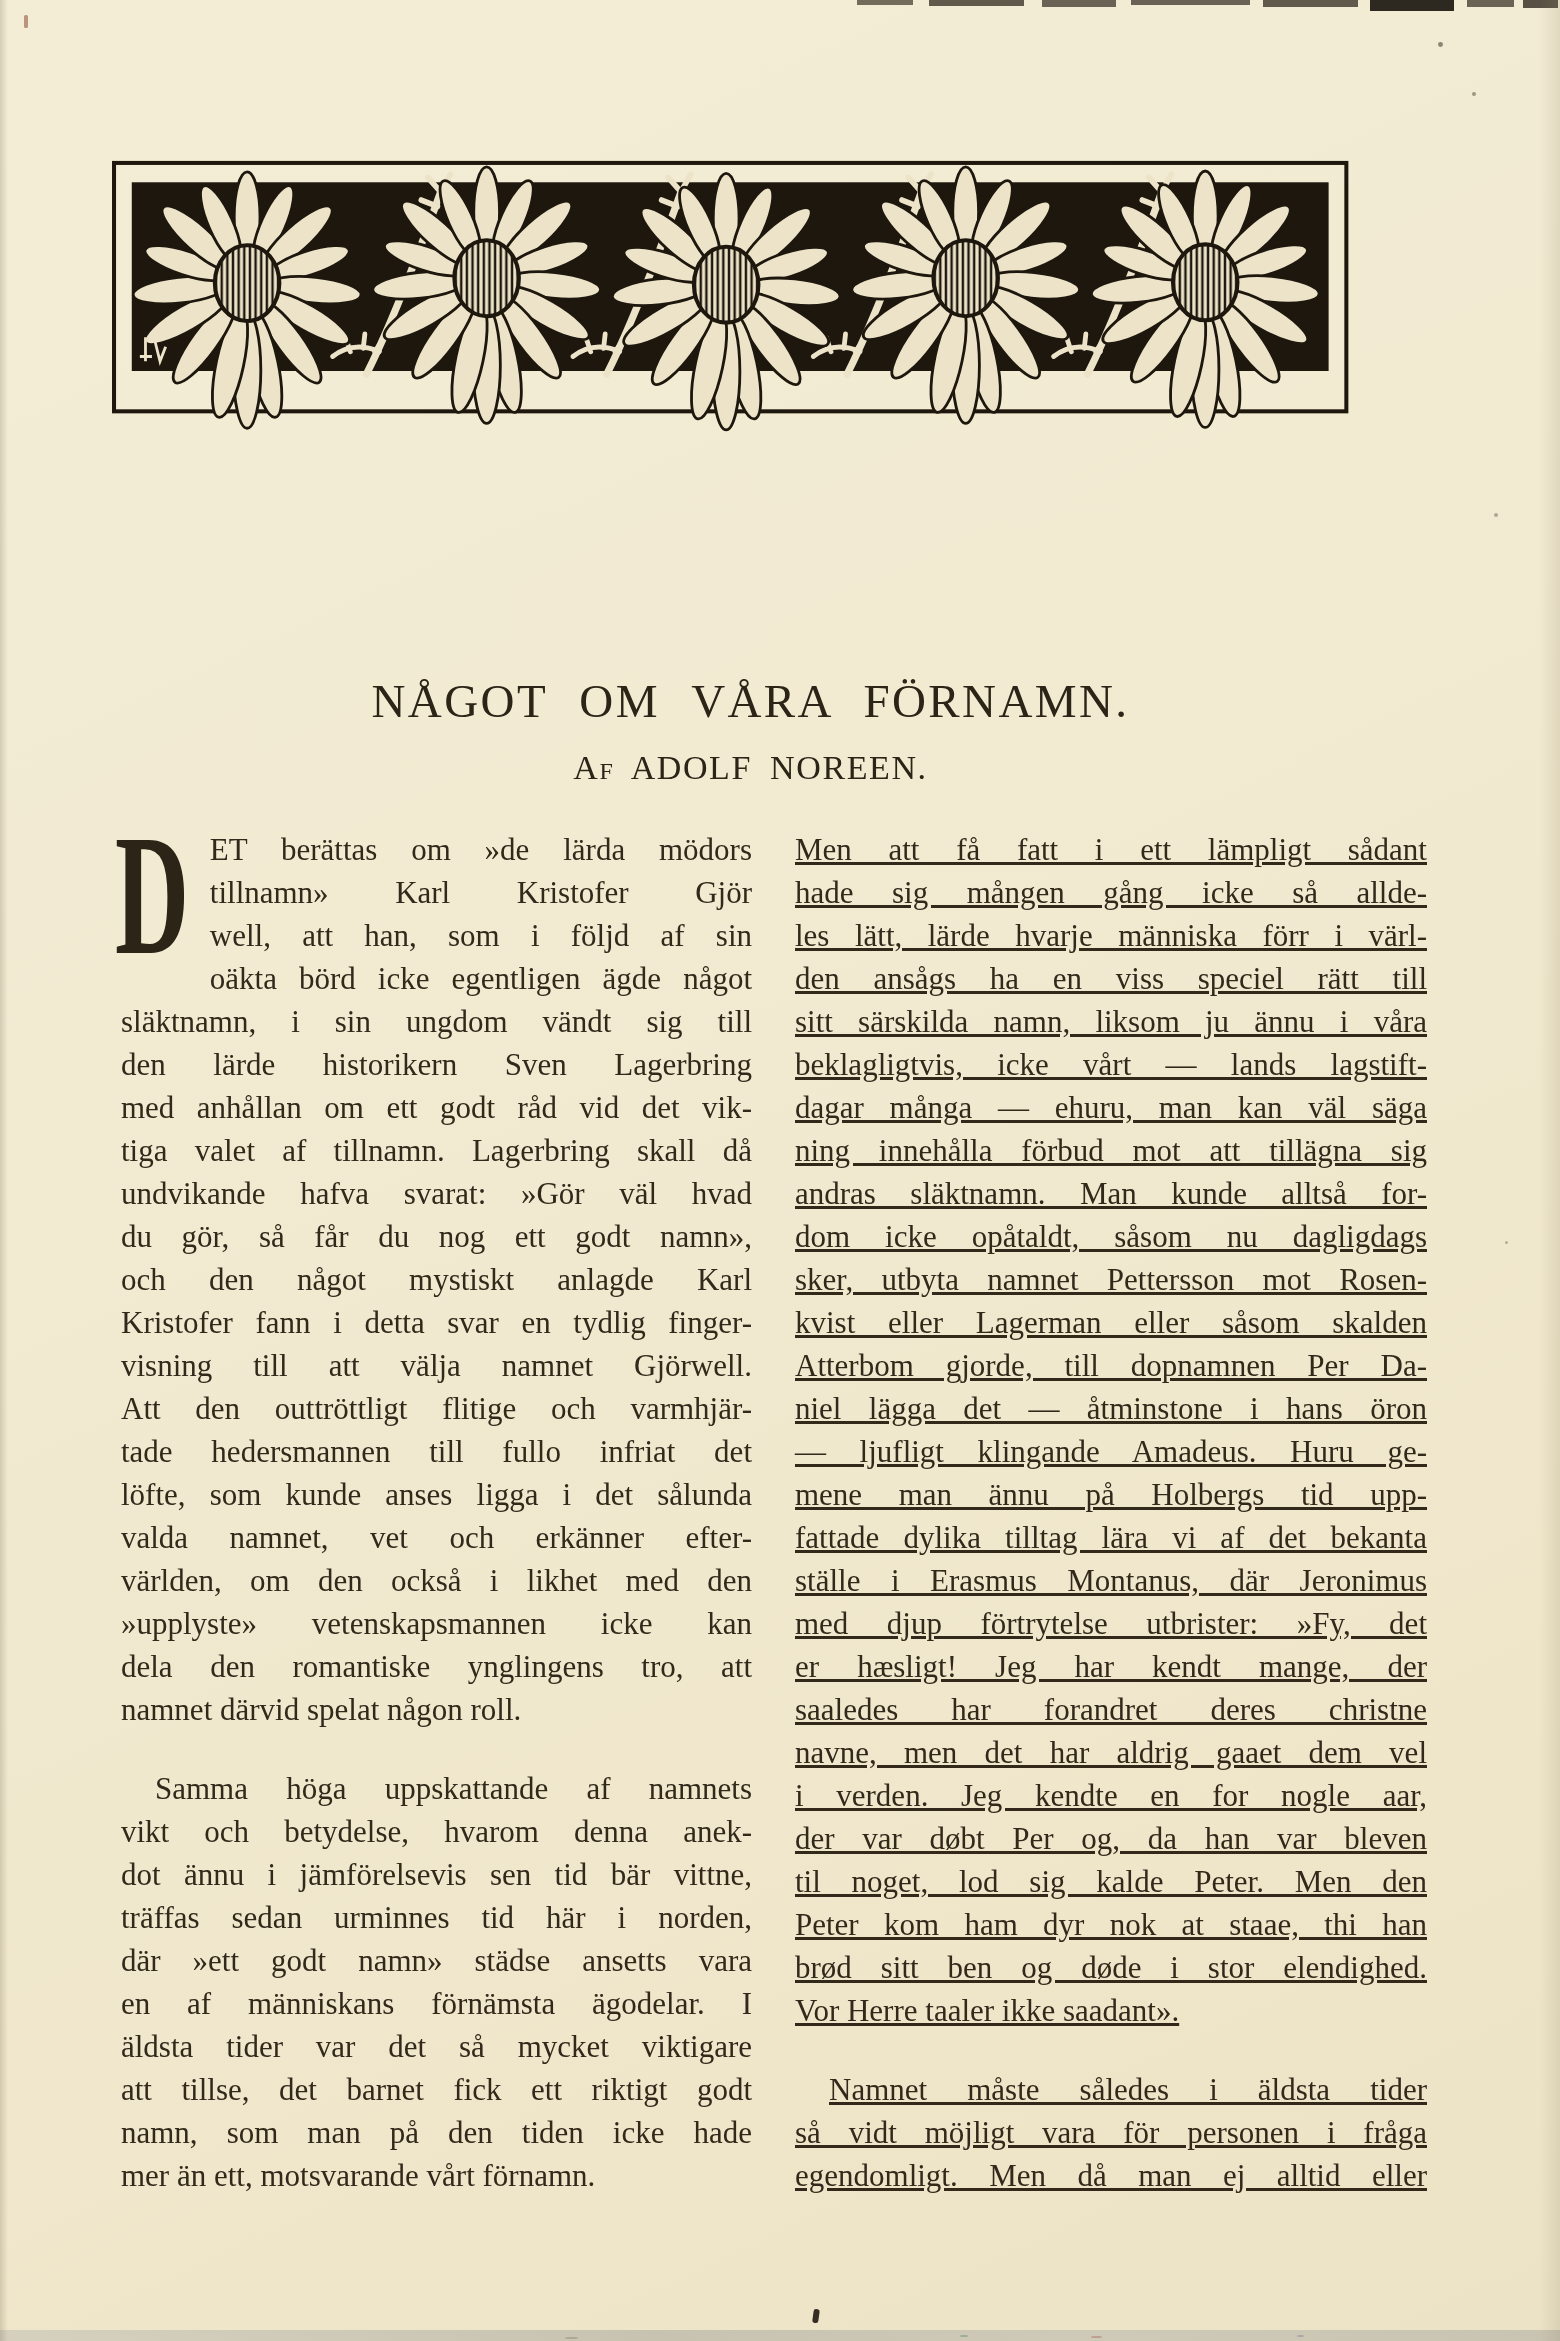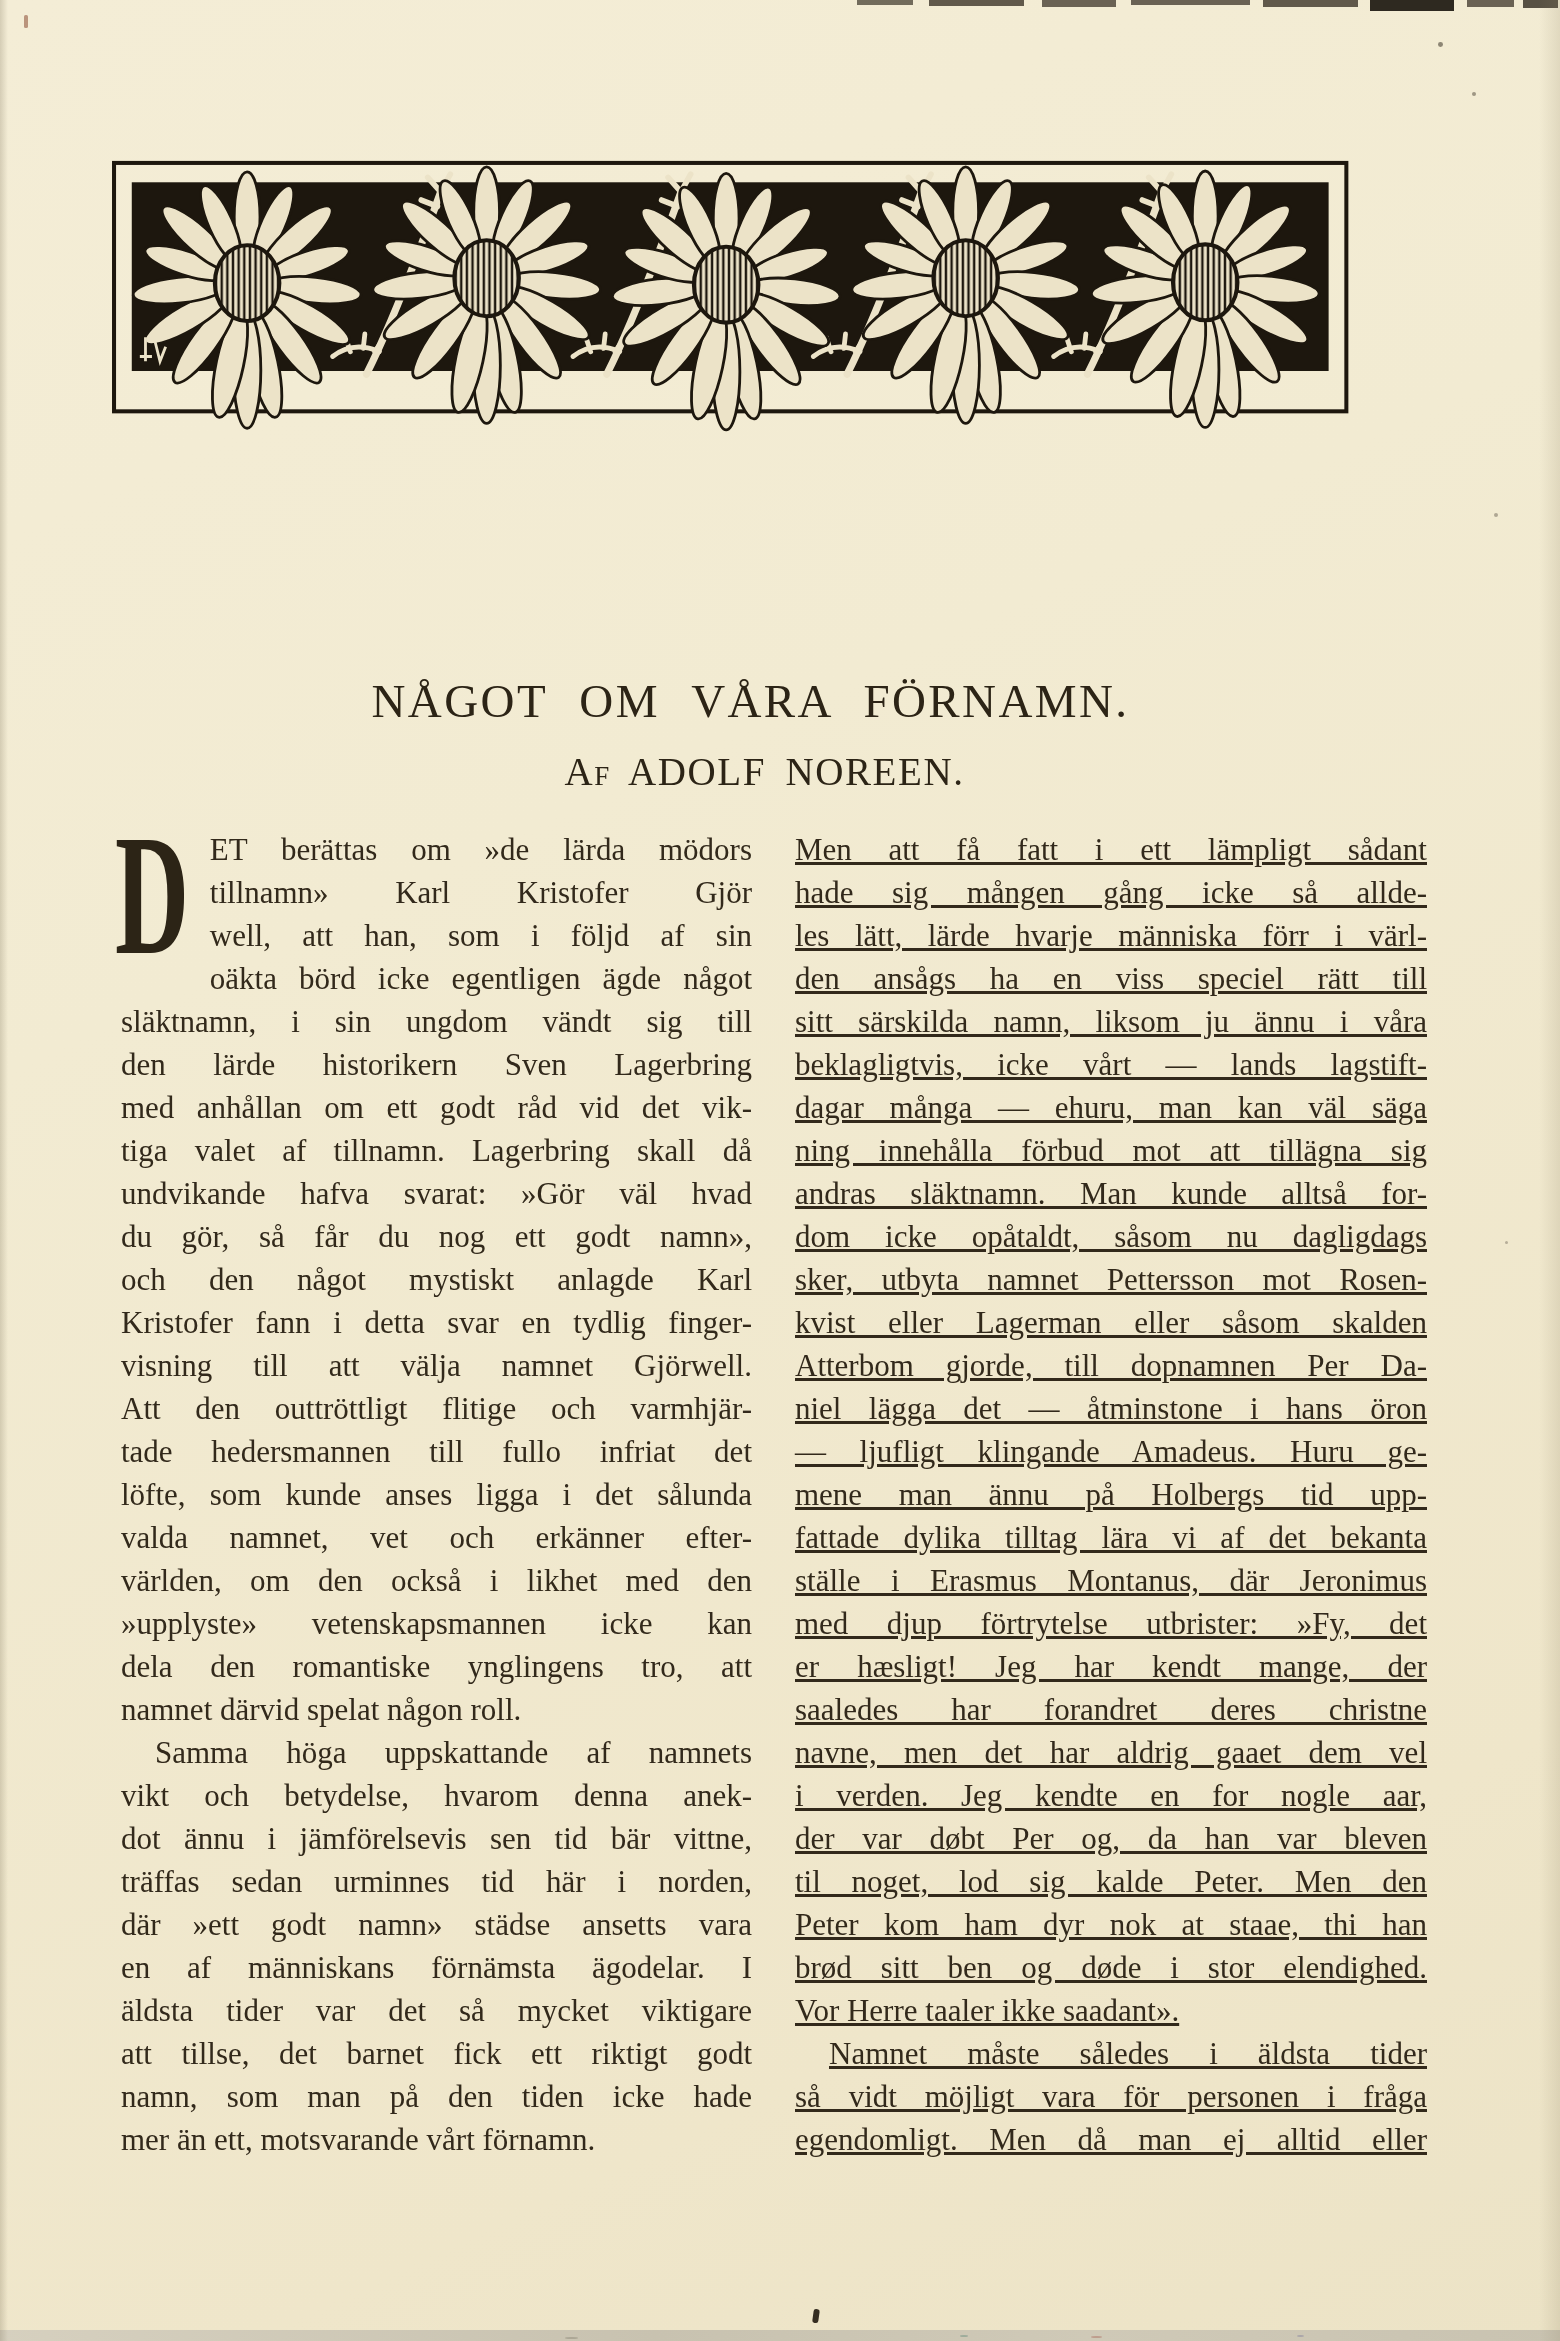--- a/index.html
+++ b/index.html
@@ -20,30 +20,30 @@
   .top-dash{position:absolute;top:0;background:#474033;}
   .scan-dot{position:absolute;border-radius:50%;background:#4a4236;}
   .scan-tick{position:absolute;background:#352d21;border-radius:2.4px;transform:rotate(8deg);}
   .tick-red{position:absolute;background:#8a4a33;border-radius:1.6px;}
 
   .banner{position:absolute;left:110px;top:158px;width:1242px;height:276px;}
   .banner svg{display:block;width:100%;height:100%;}
 
   .title{position:absolute;left:105px;top:674px;width:1291px;text-align:center;
     font-size:47px;letter-spacing:2.4px;word-spacing:18px;color:#2c2416;white-space:nowrap;}
-  .byline{position:absolute;left:119px;top:749px;width:1291px;text-align:center;
-    font-size:39px;letter-spacing:1.6px;word-spacing:8px;color:#2c2416;white-space:nowrap;}
+  .byline{position:absolute;left:105px;top:749px;width:1291px;text-align:center;
+    font-size:34px;letter-spacing:1.6px;word-spacing:8px;color:#2c2416;white-space:nowrap;}
   .byline .sc{font-variant:small-caps;}
 
   .col{position:absolute;top:828px;font-size:31px;line-height:43px;}
   .col-left{left:121px;width:631px;}
   .col-right{left:795px;width:632px;text-decoration:underline;}
   .line{text-align:justify;text-align-last:justify;}
   .line.end{text-align-last:left;}
-  .line.indent{text-indent:34px;}
+  .line.indent{text-indent:34px;margin-top:36px;}
   .dropcap{
     float:left;width:84px;height:127px;margin:6.5px 11.3px 0 -6.5px;
     font-size:171px;line-height:121px;font-weight:bold;color:#2c2416;
     transform:scaleX(.6);transform-origin:0 9.7px;
   }
 </style>
 </head>
 <body>
 
 <div class="page">

